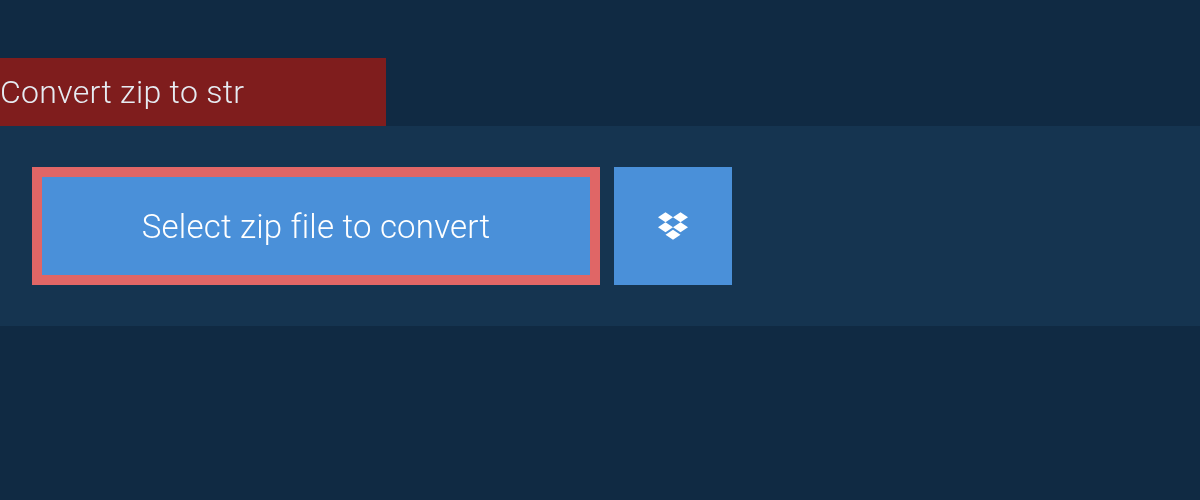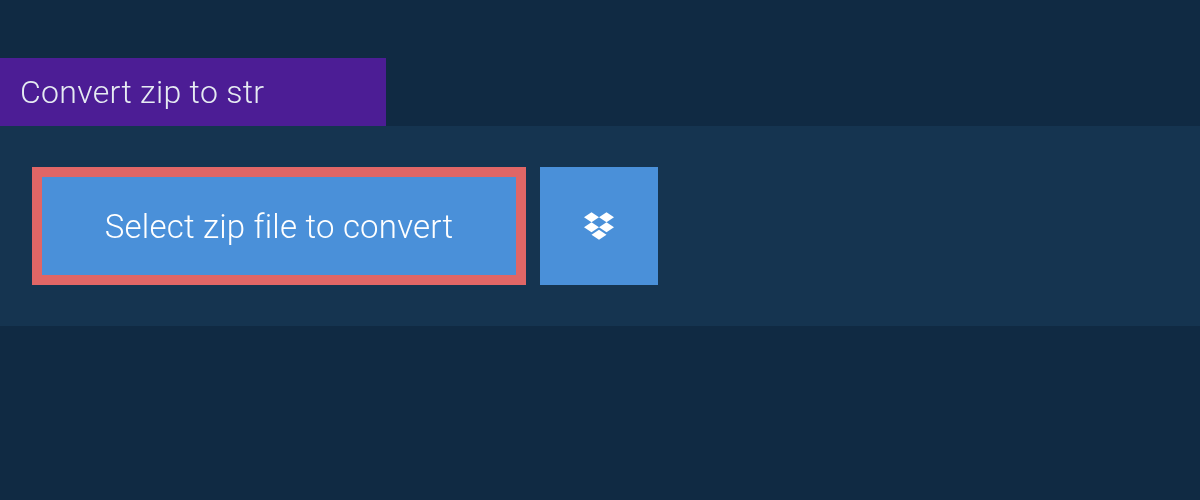--- a/index.html
+++ b/index.html
@@ -10,24 +10,23 @@
       font-family: -apple-system, BlinkMacSystemFont, "Segoe UI", Roboto, Helvetica, Arial, sans-serif;
       font-weight: 300;
       overflow: hidden;
     }
     .tab-panel {
       position: absolute;
       top: 58px;
       left: 0;
       width: 386px;
       height: 68px;
-      background: #4c1d95;
+      background: #7f1d1d;
       display: flex;
       align-items: center;
-      padding-left: 20px;
     }
     .tab-title {
       color: #e6ecf2;
       font-size: 32px;
       font-weight: 300;
       letter-spacing: 0.3px;
     }
     .main-panel {
       position: absolute;
       top: 126px;
@@ -35,21 +34,21 @@
       width: 1200px;
       height: 200px;
       background: #153450;
       padding: 28px 32px;
       display: flex;
       align-items: center;
       gap: 14px;
     }
     .select-file-button {
       height: 118px;
-      width: 494px;
+      width: 568px;
       background: #4a90d9;
       border: 10px solid #e06666;
       display: flex;
       align-items: center;
       justify-content: center;
       cursor: pointer;
     }
     .select-file-label {
       color: #ffffff;
       font-size: 33px;

